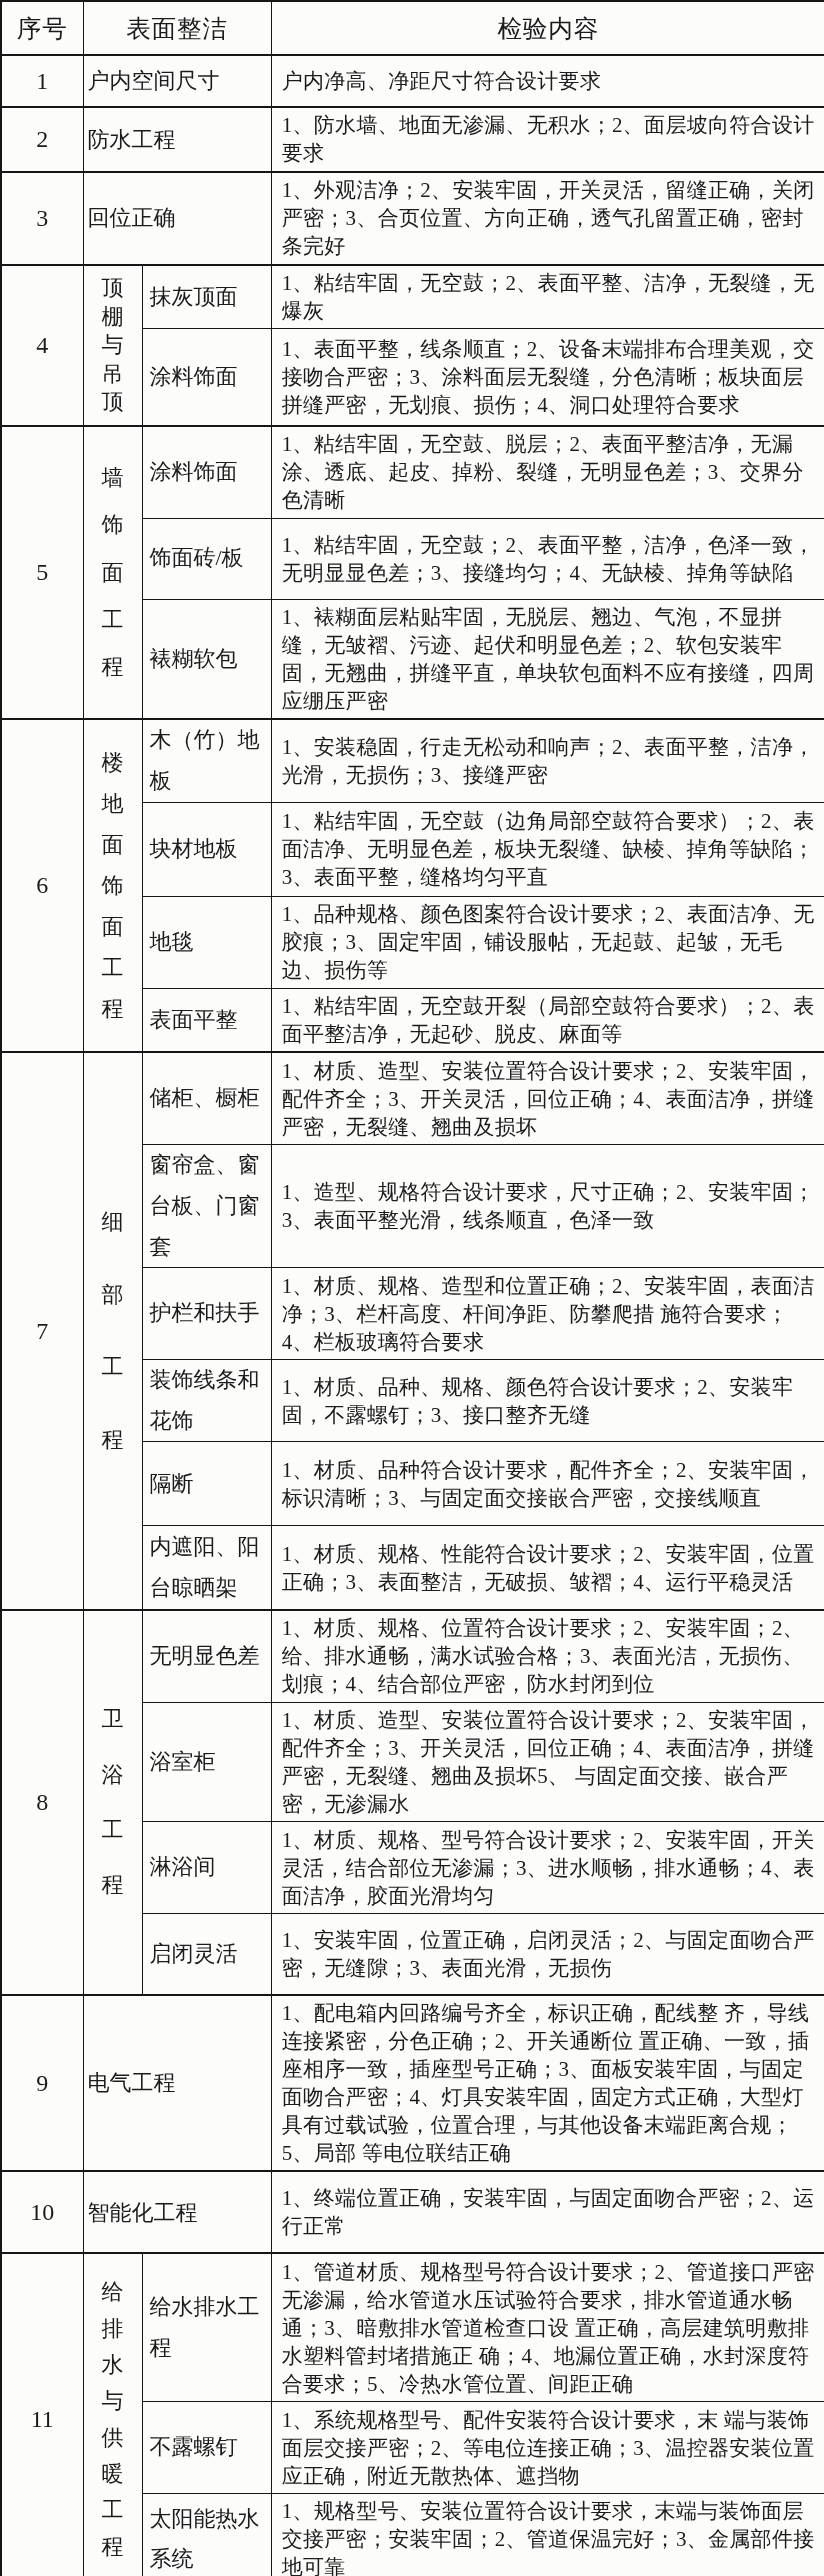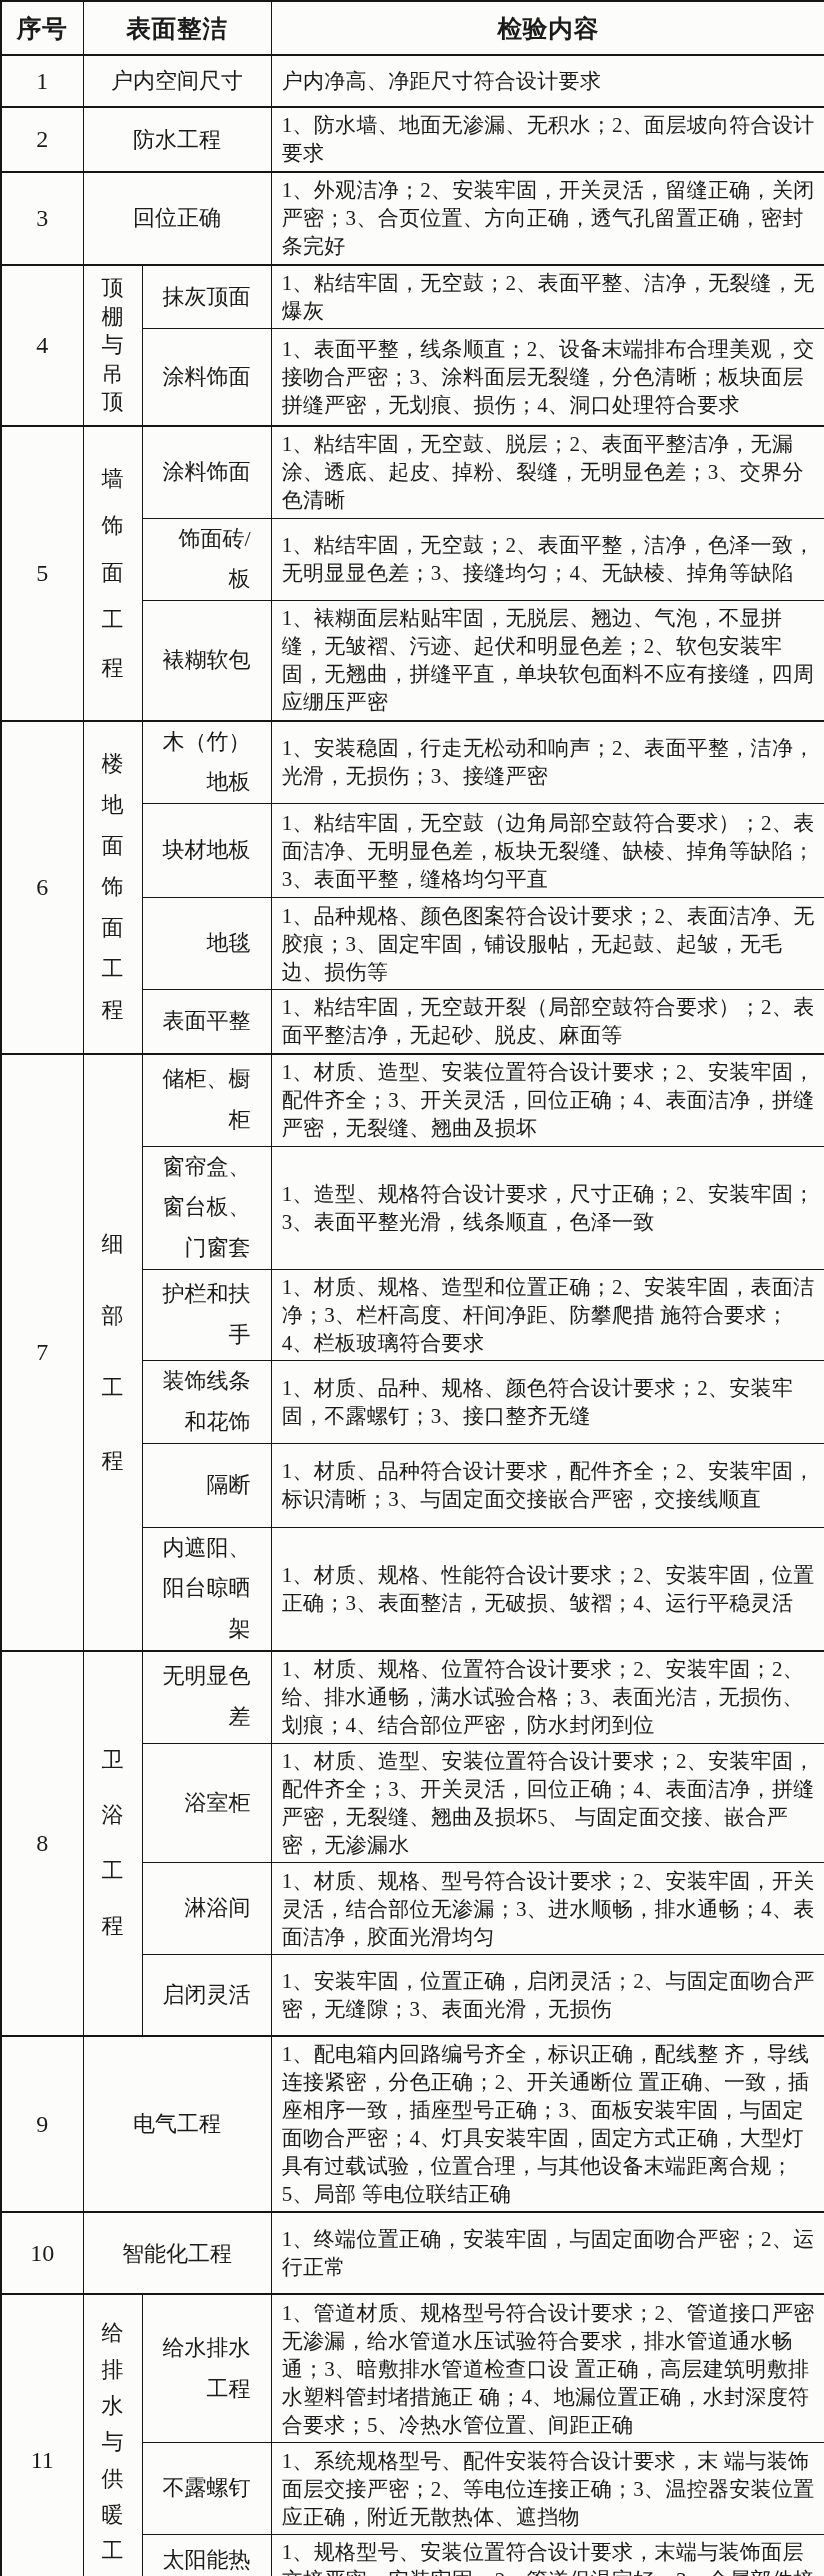--- a/index.html
+++ b/index.html
@@ -13,32 +13,32 @@
     width:825px;background:#fcfcfb;
     border:2.5px solid #161616;
   }
   td{
     border:solid #161616;border-width:0.8px 1.7px;
     padding:0;vertical-align:middle;overflow:hidden;
     word-break:break-all;
   }
   tr.sec > td{border-top-width:2.5px;}
   .head-cell{
-    font-weight:bold;text-align:center;font-size:24.6px;
+    font-weight:normal;text-align:center;font-size:24.6px;
     letter-spacing:0.8px;
   }
   .no-cell{text-align:center;font-size:24px;}
-  .item-cell{text-align:center;font-size:22px;line-height:1.8;padding:0 22px;}
+  .item-cell{font-size:22px;line-height:1.8;padding:0 4px;}
   .cat-cell{text-align:center;font-size:22px;padding:0;}
   .cat-stack{
     display:flex;flex-direction:column;justify-content:space-evenly;
     align-items:center;width:100%;
   }
   .cat-stack span{display:block;line-height:1;}
-  .sub-cell{text-align:right;font-size:22px;line-height:1.85;padding:0 20px;}
+  .sub-cell{text-align:left;font-size:22px;line-height:1.85;padding:0 7px;}
   .content-cell{
     text-align:left;font-size:21px;line-height:28px;
     padding:3.4px 8.5px 3.4px 10.2px;letter-spacing:0.3px;
   }
 </style>
 </head>
 <body>
 
 <div class="page">
 <table class="insp">

